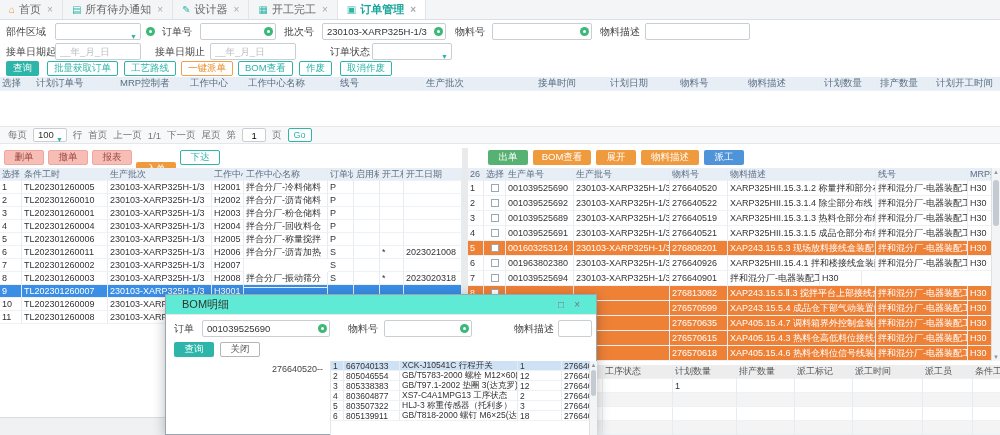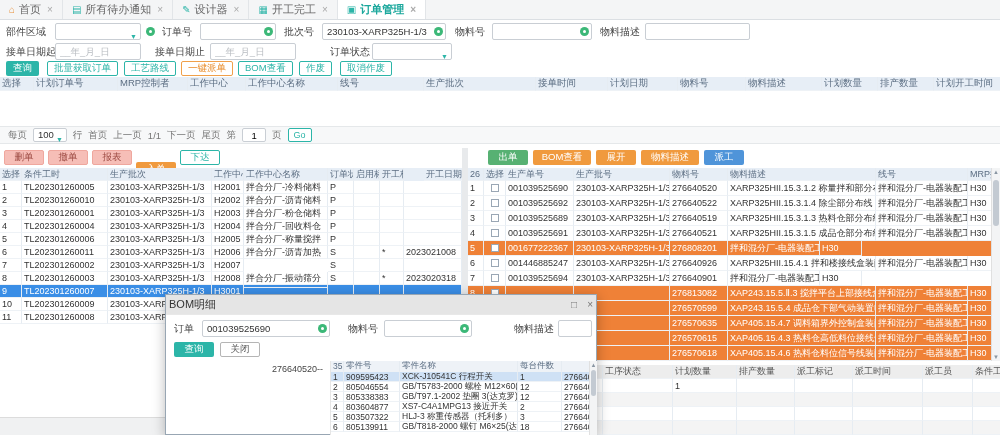--- a/index.html
+++ b/index.html
@@ -49,21 +49,21 @@
 .row-orange{background:#ef8137;color:#fff}
 .row-hl{background:#cfe1f5}
 .chk{width:8px;height:8px;border:1px solid #9aa7b5;background:#fff;margin:0 auto}
 
 .pagbar{position:absolute;left:0;top:126px;width:1000px;height:18px;display:flex;align-items:center;gap:6px;padding:0 8px;font-size:9.5px;color:#777;background:#f7f8f9;border-top:1px solid #e5e8ea;border-bottom:1px solid #e5e8ea}
 .pag-sel{position:relative;border:1px solid #c9ced4;border-radius:2px;background:#fff;height:14px;line-height:12px;padding:0 12px 0 4px;color:#333}
 .pag-inp{width:24px;height:14px;border:1px solid #c9ced4;border-radius:2px;text-align:center;font-size:9.5px;outline:none}
 .pag-go{height:14px;border:1px solid #2cb5a8;color:#2cb5a8;background:#fff;border-radius:2px;font-size:9px;padding:0 5px;cursor:pointer}
 
 .modal{position:absolute;left:165px;top:294px;width:432px;height:141px;background:#fff;border:1px solid #98a6b3;box-shadow:0 3px 12px rgba(0,0,0,.28);z-index:50}
-.modal-title{height:20px;border-bottom:1px solid #e8e8e8;display:flex;align-items:center;padding:0 3px;font-size:11px;color:#333;background:#e5e5e5}
+.modal-title{height:20px;border-bottom:1px solid #e8e8e8;display:flex;align-items:center;padding:0 16px;font-size:11px;color:#333;background:#5eead4}
 .mt-icons{margin-left:auto;display:flex;gap:10px;color:#777;font-size:10px}
 .scrollbar{position:absolute;background:#f3f4f5;border-left:1px solid #e0e0e0}
 .sb-thumb{position:absolute;left:1px;background:#c3cad2;border-radius:3px}
 .sb-arrow{position:absolute;left:0;width:100%;text-align:center;font-size:6px;color:#8a96a3}
 .divider{position:absolute;background:#e8eaec}
 .footerstrip{position:absolute;background:#f0f1f2;border-top:1px solid #dcdcdc}
 </style>
 </head>
 <body>
 
@@ -190,21 +190,21 @@
   <div class="tbl tbl-left" style="left:0;top:168px;width:462px;height:158px">
       <div class="tr th">
         <div class="td" style="width: 22px;">选择</div>
         <div class="td" style="width: 86px;">条件工时</div>
         <div class="td" style="width: 104px;">生产批次</div>
         <div class="td" style="width: 32px;">工作中心</div>
         <div class="td" style="width: 84px;">工作中心名称</div>
         <div class="td" style="width: 26px;">订单状态</div>
         <div class="td" style="width: 26px;">启用标记</div>
         <div class="td" style="width: 24px;">开工标记</div>
-        <div class="td" style="width: 58px; margin-left: 20px;">开工日期</div>
+        <div class="td" style="width: 58px;">开工日期</div>
       </div>
       <div class="tr tb">
         <div class="td" style="width: 22px;">1</div>
         <div class="td" style="width: 86px;">TL202301260005</div>
         <div class="td" style="width: 104px;">230103-XARP325H-1/3</div>
         <div class="td" style="width: 32px;">H2001</div>
         <div class="td" style="width: 84px;">拌合分厂-冷料储料</div>
         <div class="td" style="width: 26px;">P</div>
         <div class="td" style="width: 26px;"></div>
         <div class="td" style="width: 24px;"></div>
@@ -388,32 +388,33 @@
         <div class="td" style="width: 58px;">276640521</div>
         <div class="td" style="width: 148px;">XARP325HII.15.3.1.5 成品仓部分布线</div>
         <div class="td" style="width: 92px;">拌和混分厂-电器装配工段</div>
         <div class="td" style="width: 42px;">H30</div>
       </div>
       <div class="tr tb row-orange">
         <div class="td" style="width: 16px;">5</div>
         <div class="td" style="width: 22px;">
           <span class="chk"></span>
         </div>
-        <div class="td" style="width: 68px;">001677222367</div>
+        <div class="td" style="width: 68px;">001603253124</div>
         <div class="td" style="width: 96px;">230103-XARP325H-1/3</div>
         <div class="td" style="width: 58px;">276808201</div>
+        <div class="td" style="width: 148px;">XAP243.15.5.3 现场放料接线盒装配</div>
         <div class="td" style="width: 92px;">拌和混分厂-电器装配工段</div>
         <div class="td" style="width: 42px;">H30</div>
       </div>
       <div class="tr tb">
         <div class="td" style="width: 16px;">6</div>
         <div class="td" style="width: 22px;">
           <span class="chk"></span>
         </div>
-        <div class="td" style="width: 68px;">001446885247</div>
+        <div class="td" style="width: 68px;">001963802380</div>
         <div class="td" style="width: 96px;">230103-XARP325H-1/3</div>
         <div class="td" style="width: 58px;">276640926</div>
         <div class="td" style="width: 148px;">XARP325HII.15.4.1 拌和楼接线盒装配</div>
         <div class="td" style="width: 92px;">拌和混分厂-电器装配工段</div>
         <div class="td" style="width: 42px;">H30</div>
       </div>
       <div class="tr tb">
         <div class="td" style="width: 16px;">7</div>
         <div class="td" style="width: 22px;">
           <span class="chk"></span>
@@ -564,30 +565,23 @@
       <span class="oicon"></span>
     </div>
     <span class="lbl" style="left:348px;top:25px">物料描述</span>
     <div class="fld" style="left:392px;top:25px;width:34px">
       <input style="">
     </div>
     <button class="btn btn-teal" style="left:8px;top:47px;width:40px">查询</button>
     <button class="btn btn-gray" style="left:54px;top:47px;width:40px">关闭</button>
     <span class="lbl" style="left:106px;top:66px;font-size:9px">276640520--</span>
     <div class="tbl tbl-bom" style="left:164px;top:66px;width:259px;height:75px;border-left:1px solid #e6e6e6">
-        <div class="tr th">
-          <div class="td" style="width: 13px;">35</div>
-          <div class="td" style="width: 56px;">零件号</div>
-          <div class="td" style="width: 118px;">零件名称</div>
-          <div class="td" style="width: 44px;">每台件数</div>
-          <div class="td" style="width: 28px;"></div>
-        </div>
         <div class="tr tb row-hl">
           <div class="td" style="width: 13px;">1</div>
-          <div class="td" style="width: 56px;">909595423</div>
+          <div class="td" style="width: 56px;">667040133</div>
           <div class="td" style="width: 118px;">XCK-J10541C 行程开关</div>
           <div class="td" style="width: 44px;">1</div>
           <div class="td" style="width: 28px;">276640</div>
         </div>
         <div class="tr tb">
           <div class="td" style="width: 13px;">2</div>
           <div class="td" style="width: 56px;">805046554</div>
           <div class="td" style="width: 118px;">GB/T5783-2000 螺栓 M12×60(达克罗)</div>
           <div class="td" style="width: 44px;">12</div>
           <div class="td" style="width: 28px;">276640</div>
@@ -595,21 +589,21 @@
         <div class="tr tb">
           <div class="td" style="width: 13px;">3</div>
           <div class="td" style="width: 56px; text-decoration: underline;">805338383</div>
           <div class="td" style="width: 118px;">GB/T97.1-2002 垫圈 3(达克罗)</div>
           <div class="td" style="width: 44px;">12</div>
           <div class="td" style="width: 28px;">276640</div>
         </div>
         <div class="tr tb">
           <div class="td" style="width: 13px;">4</div>
           <div class="td" style="width: 56px;">803604877</div>
-          <div class="td" style="width: 118px;">XS7-C4A1MPG13 接近开关</div>
+          <div class="td" style="width: 118px;">XS7-C4A1MPG13 工序状态</div>
           <div class="td" style="width: 44px;">2</div>
           <div class="td" style="width: 28px;">276640</div>
         </div>
         <div class="tr tb">
           <div class="td" style="width: 13px;">5</div>
           <div class="td" style="width: 56px;">803507322</div>
           <div class="td" style="width: 118px;">HLJ-3 称重传感器（托利多）</div>
           <div class="td" style="width: 44px;">3</div>
           <div class="td" style="width: 28px;">276640</div>
         </div>

